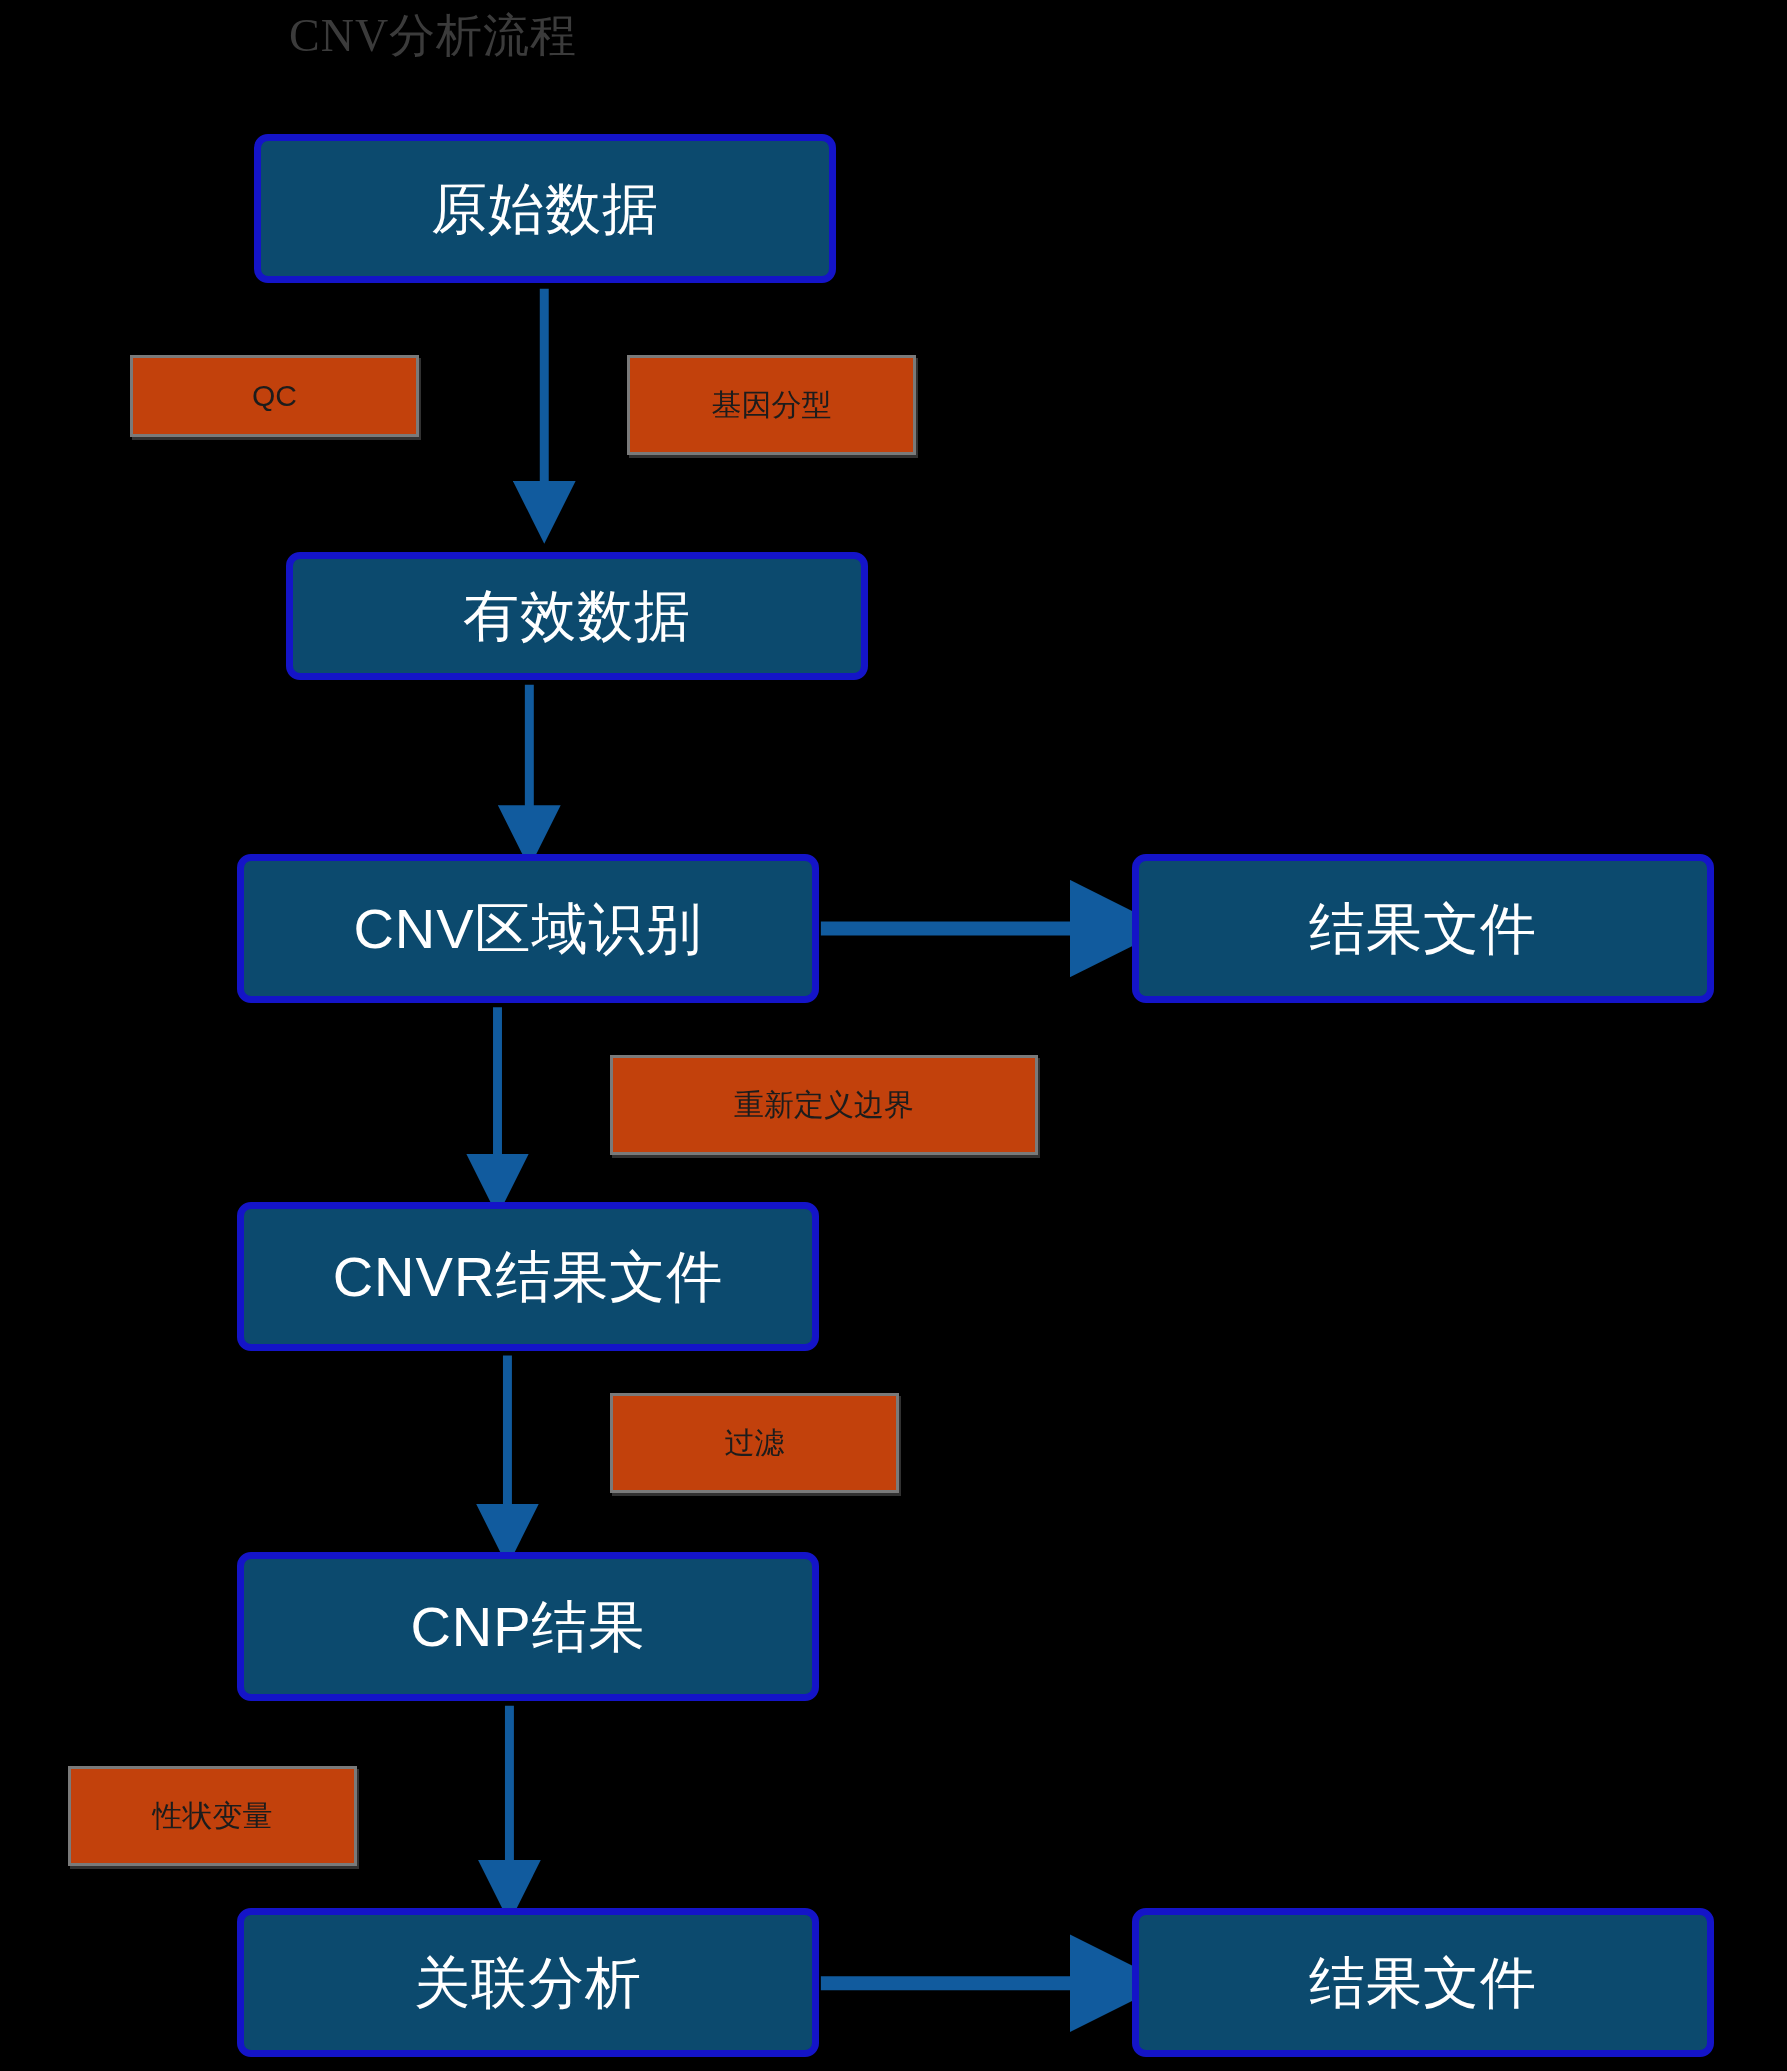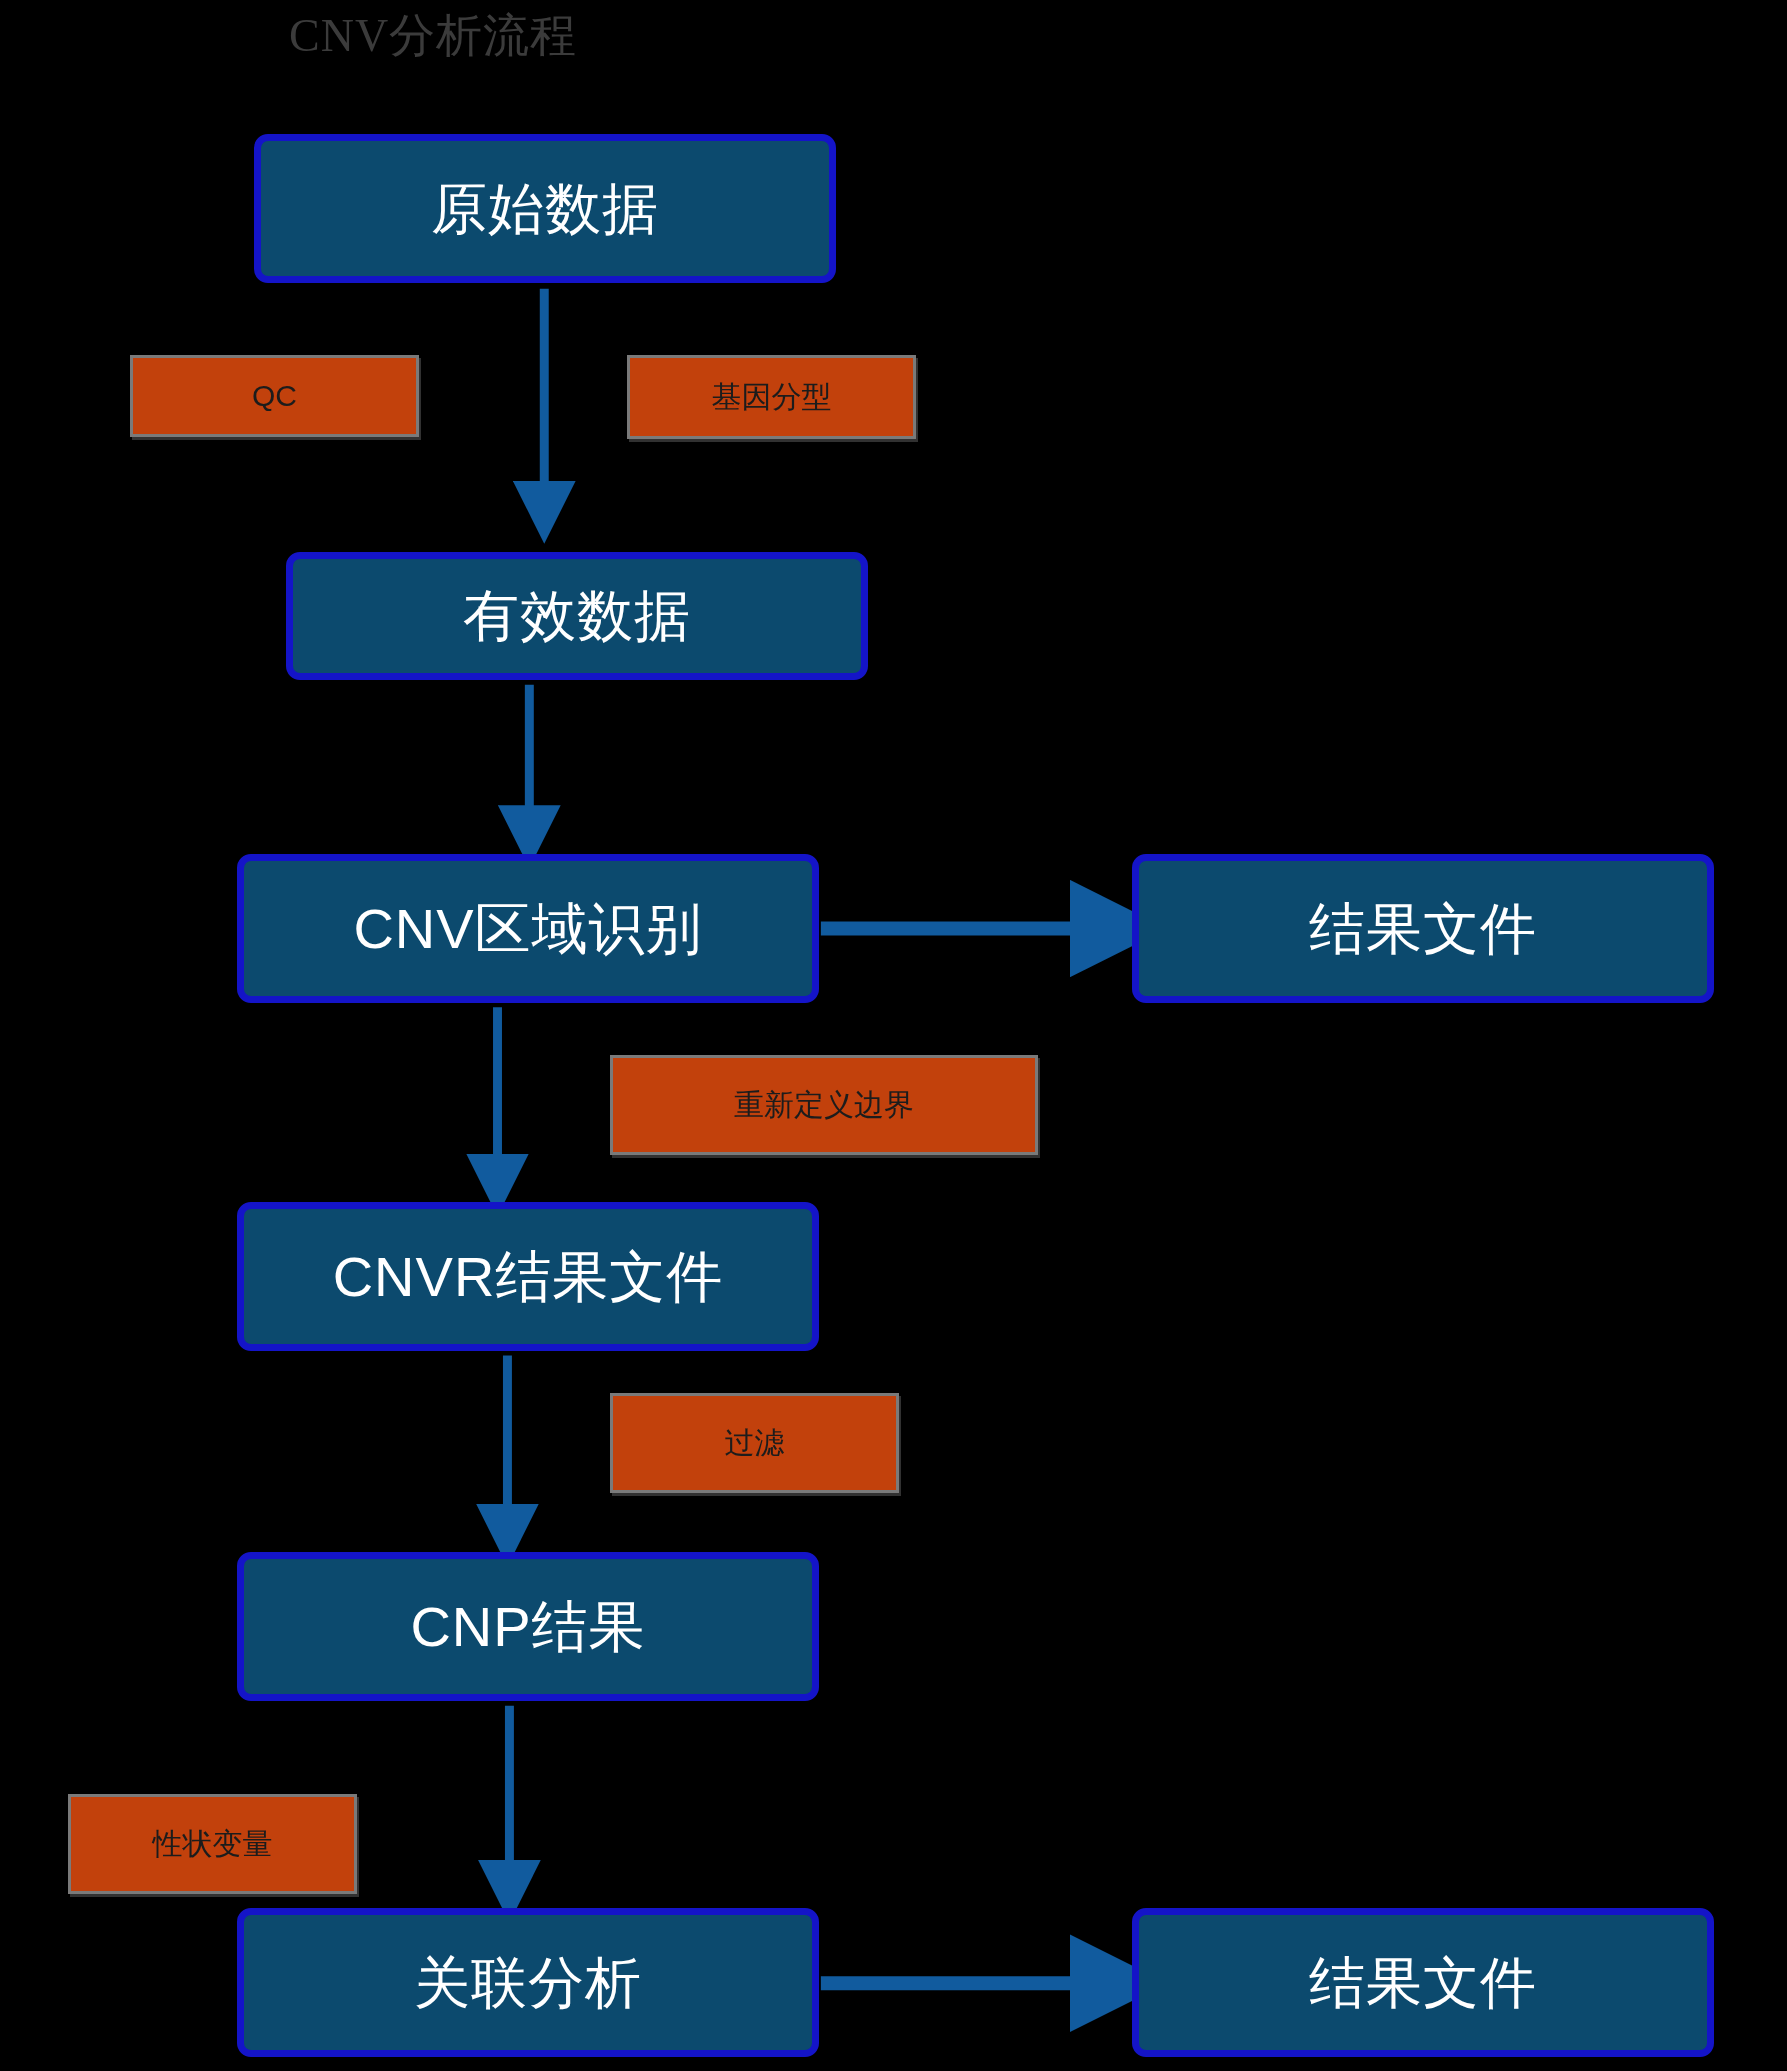--- a/index.html
+++ b/index.html
@@ -139,30 +139,30 @@
   </div>
 
   <div class="node" style="left:1132px;top:1908px;width:582px;height:149px;">
     <span>结果文件</span>
   </div>
 
   <div class="edge-label" style="left:130px;top:355px;width:289px;height:82px;">
     <span>QC</span>
   </div>
 
-  <div class="edge-label" style="left:627px;top:355px;width:289px;height:84px;text-align:center;">
+  <div class="edge-label" style="left:627px;top:355px;width:289px;height:100px;text-align:center;">
     <span>基因分型</span>
   </div>
 
   <div class="edge-label" style="left:610px;top:1055px;width:428px;height:100px;">
     <span>重新定义边界</span>
   </div>
 
   <div class="edge-label" style="left:610px;top:1393px;width:289px;height:100px;">
     <span>过滤</span>
   </div>
 
-  <div class="edge-label" style="left:68px;top:1766px;width:289px;height:100px;margin-top:28px;">
+  <div class="edge-label" style="left:68px;top:1766px;width:289px;height:100px;">
     <span>性状变量</span>
   </div>
 
 </div>
 
 
 </body></html>

